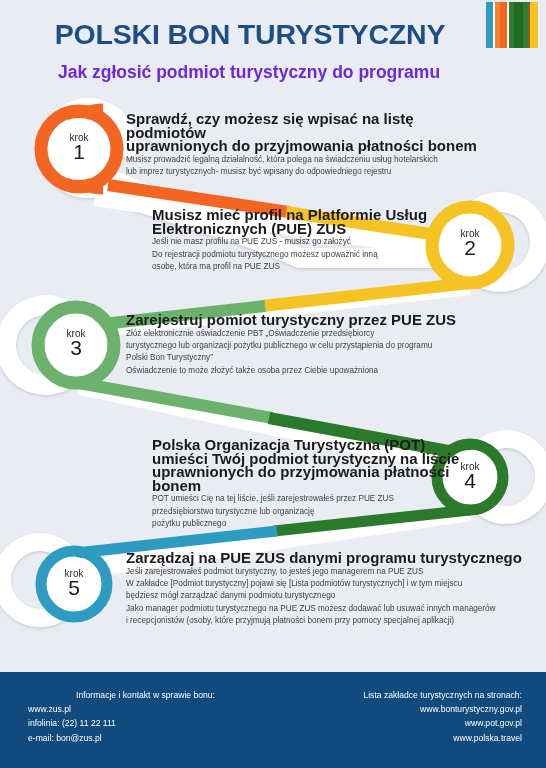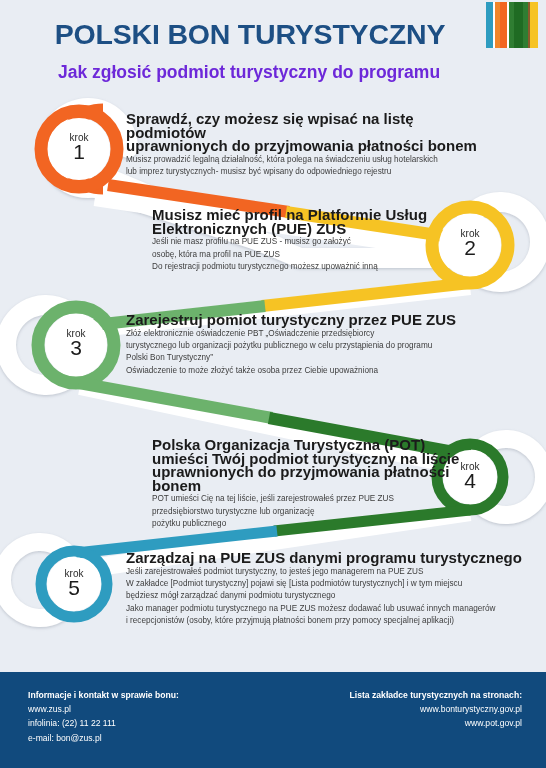--- a/index.html
+++ b/index.html
@@ -132,21 +132,21 @@
   }
   .footer-right {
     position: absolute;
     right: 24px;
     top: 18px;
     color: #ffffff;
     font-size: 8.6px;
     line-height: 14.2px;
     text-align: right;
   }
-  .footer-title { font-weight: bold; }
+  .footer-title { font-weight: normal; margin-left: 48px; }
 </style>
 </head>
 <body>
 
 <div id="poster">
 
   <div class="header">
     <div class="title">POLSKI BON TURYSTYCZNY</div>
     <div class="subtitle">Jak zgłosić podmiot turystyczny do programu</div>
     <div class="logo-bars" id="logo-bars">
@@ -251,22 +251,22 @@
       </div>
   </div>
 
   <div class="step" id="step-2" style="left:152px; top:208px; width:330px;">
     <div class="step-head">
         <div>Musisz mieć profil na Platformie Usług</div>
         <div>Elektronicznych (PUE) ZUS</div>
       </div>
     <div class="step-body">
         <div>Jeśli nie masz profilu na PUE ZUS - musisz go założyć</div>
+        <div>Do rejestracji podmiotu turystycznego możesz upoważnić inną</div>
         <div>osobę, która ma profil na PUE ZUS</div>
-        <div>Do rejestracji podmiotu turystycznego możesz upoważnić inną</div>
       </div>
   </div>
 
   <div class="step" id="step-3" style="left:126px; top:313px; width:390px;">
     <div class="step-head">
         <div>Zarejestruj pomiot turystyczny przez PUE ZUS</div>
       </div>
     <div class="step-body">
         <div>Złóż elektronicznie oświadczenie PBT „Oświadczenie przedsiębiorcy</div>
         <div>turystycznego lub organizacji pożytku publicznego w celu przystąpienia do programu</div>
@@ -329,17 +329,18 @@
           <div>www.zus.pl</div>
           <div>infolinia: (22) 11 22 111</div>
           <div>e-mail: bon@zus.pl</div>
         </div>
     </div>
     <div class="footer-right">
       <div class="footer-title">Lista zakładce turystycznych na stronach:</div>
       <div id="footer-right-lines">
           <div>www.bonturystyczny.gov.pl</div>
           <div>www.pot.gov.pl</div>
+          <div>www.polska.travel</div>
         </div>
     </div>
   </div>
 
 </div>
 
 </body></html>

